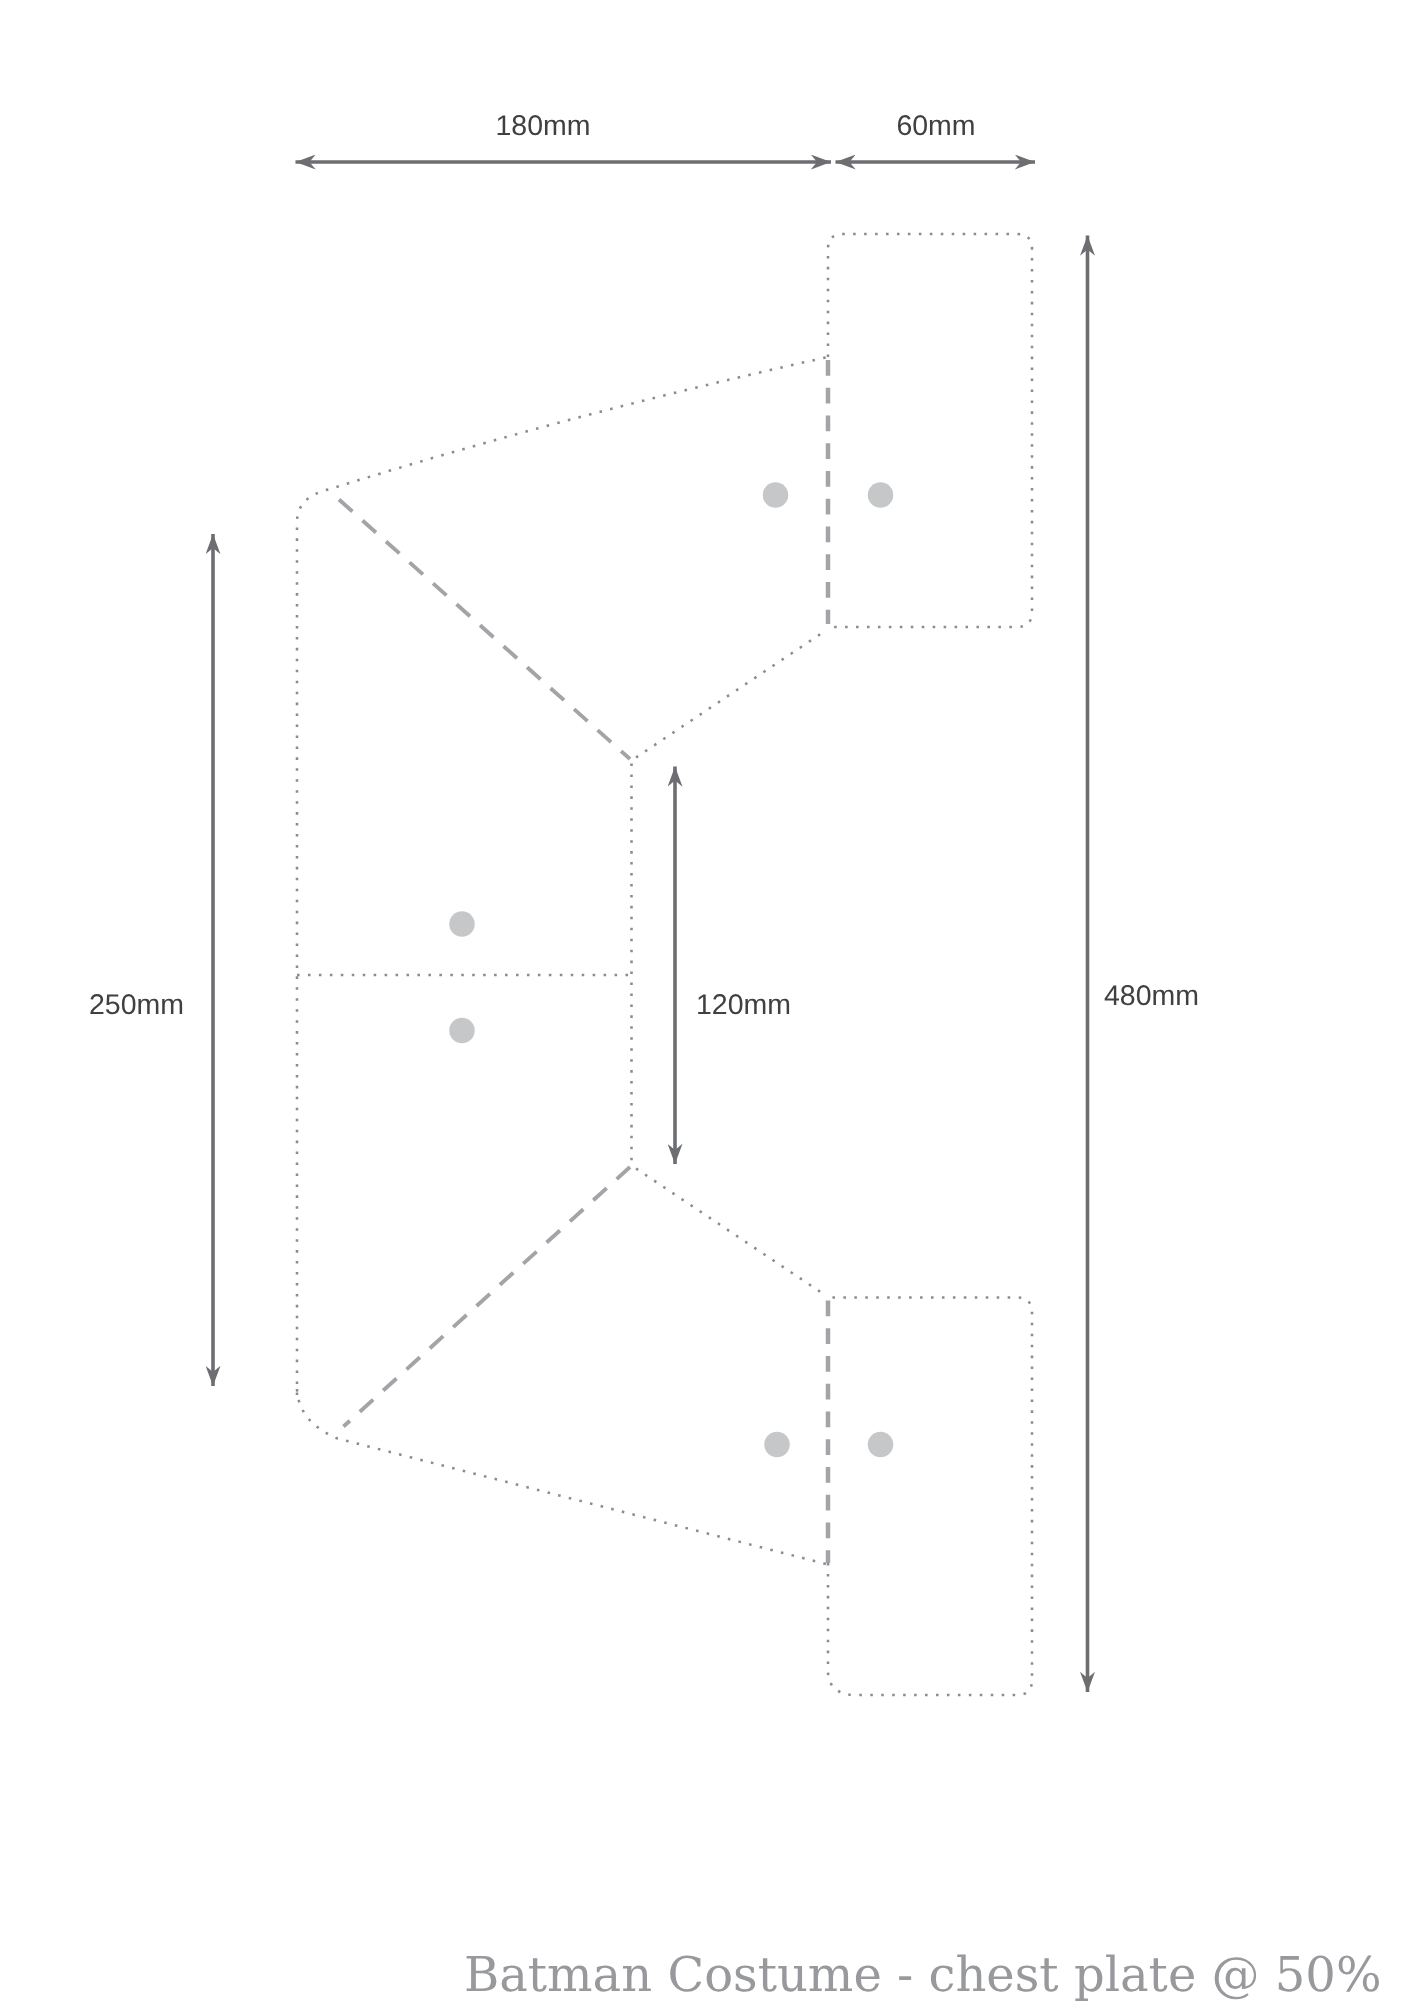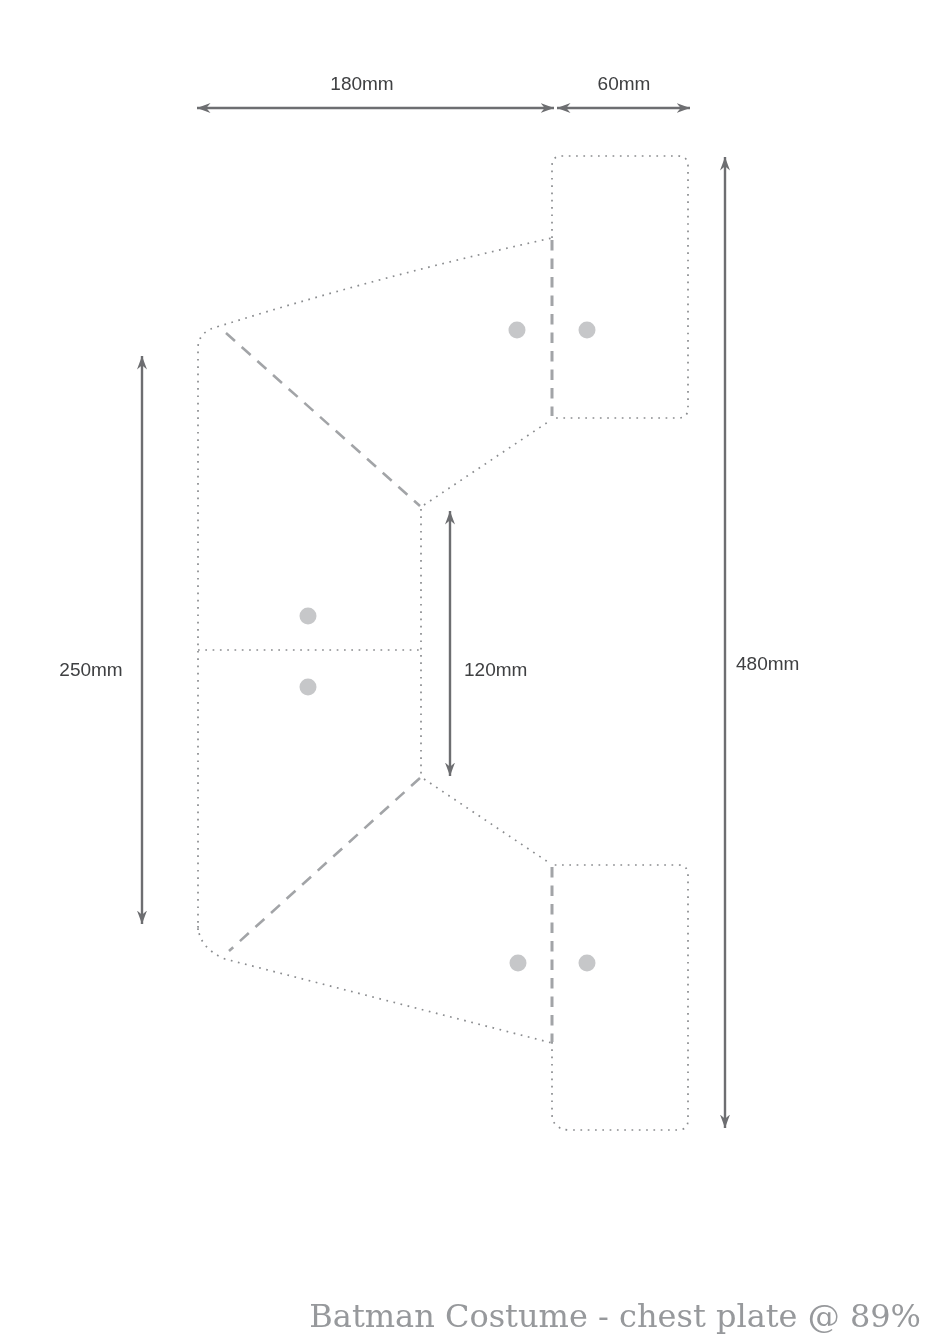--- a/index.html
+++ b/index.html
@@ -119,15 +119,15 @@
     <line class="dim" x1="450" y1="511" x2="450" y2="776" marker-start="url(#arrow)" marker-end="url(#arrow)"></line>
     <line class="dim" x1="725" y1="157" x2="725" y2="1128" marker-start="url(#arrow)" marker-end="url(#arrow)"></line>
 
     <text class="dim-label" x="362" y="90" text-anchor="middle">180mm</text>
     <text class="dim-label" x="624" y="90" text-anchor="middle">60mm</text>
     <text class="dim-label" x="91" y="676" text-anchor="middle">250mm</text>
     <text class="dim-label" x="464" y="676" text-anchor="start">120mm</text>
     <text class="dim-label" x="736" y="670" text-anchor="start">480mm</text>
   </svg>
 
-  <div class="page-title">Batman Costume - chest plate @ 89%</div>
+  <div class="page-title">Batman Costume - chest plate @ 50%</div>
 
 </div>
 
 </body></html>

